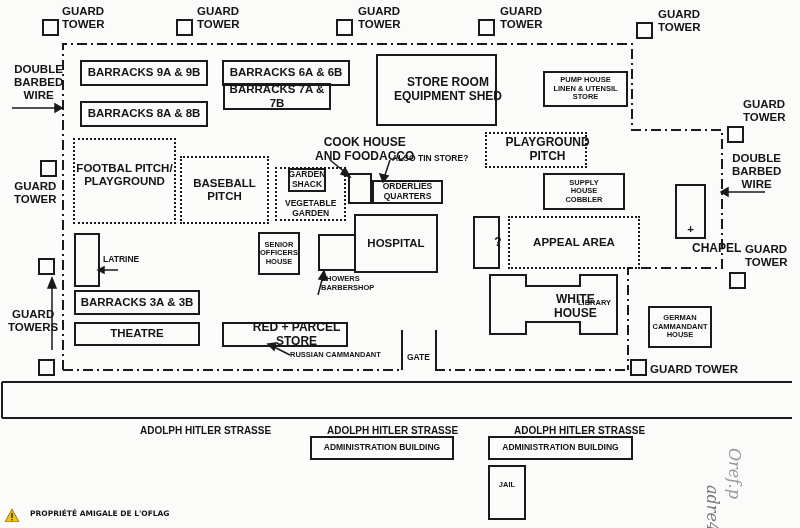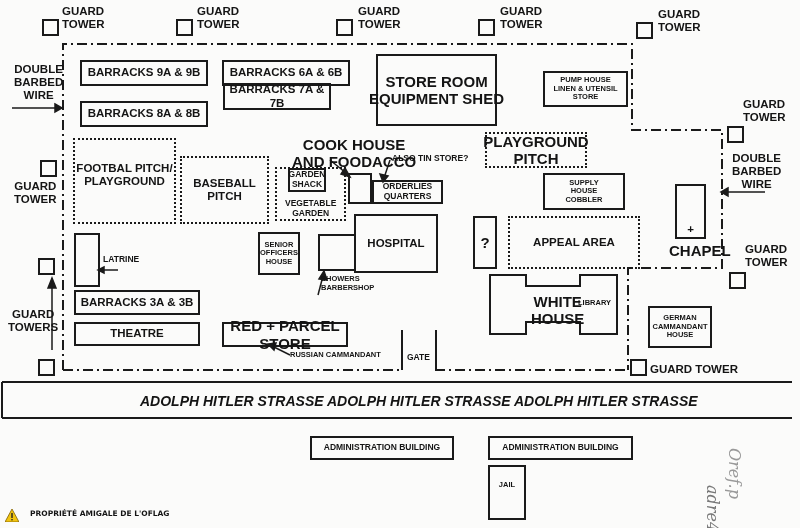--- a/index.html
+++ b/index.html
@@ -11,25 +11,25 @@
   .abs { position: absolute; }
   .box {
     position: absolute; border: 2px solid #1a1a1a; box-sizing: border-box;
     display: flex; align-items: center; justify-content: center; text-align: center;
     font-weight: bold; line-height: 1.15; background: transparent;
   }
   .dotted { border: 2px dotted #1a1a1a; }
   .lbl { position: absolute; font-weight: bold; line-height: 1.15; text-align: center; white-space: nowrap; }
   .tower { position: absolute; width: 17px; height: 17px; border: 2px solid #1a1a1a; box-sizing: border-box; }
   .f12 { font-size: 11.5px; }
-  .f10 { font-size: 15px; }
+  .f10 { font-size: 12px; padding-left: 23px; }
   .f9 { font-size: 8.5px; }
   .f8 { font-size: 7.5px; }
   svg.overlay { position: absolute; left: 0; top: 0; }
-  .street-txt { position: absolute; font-style: italic; font-weight: bold; font-size: 14px; white-space: nowrap; }
+  .street-txt { position: absolute; font-weight: bold; font-size: 10px; white-space: nowrap; margin-top: 32px; }
   .hand { position: absolute; font-family: "DejaVu Serif", serif; font-style: italic; color: #777; font-size: 16px; white-space: nowrap; }
 </style>
 </head>
 <body>
 
 <svg class="overlay" width="800" height="528">
   <g fill="none" stroke="#1a1a1a" stroke-width="2" stroke-dasharray="10,4,2,4">
     <path d="M63 370 L63 44 L632 44 L632 130 L722 130 L722 268 L632 268 L628 268 L628 370"></path>
     <path d="M63 370 L400 370"></path>
     <path d="M435 370 L628 370"></path>

